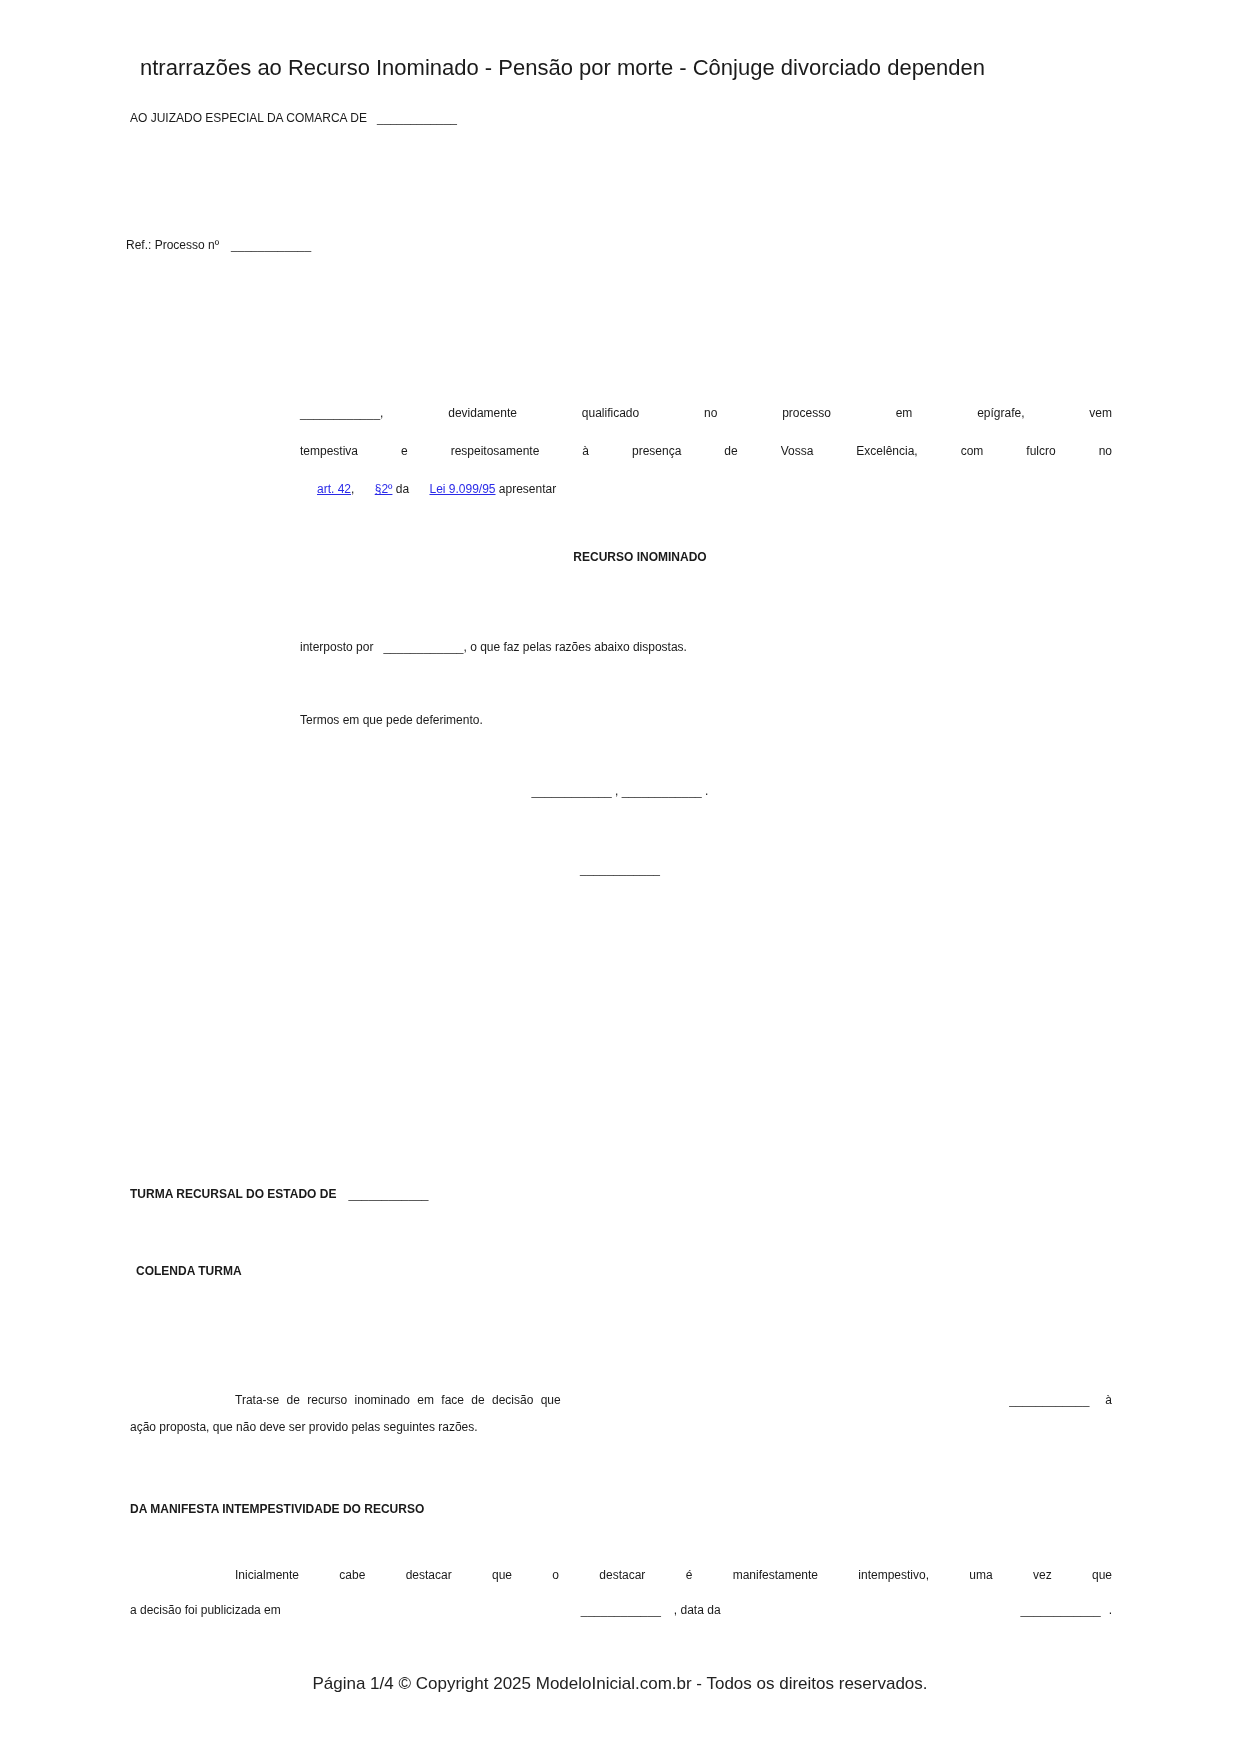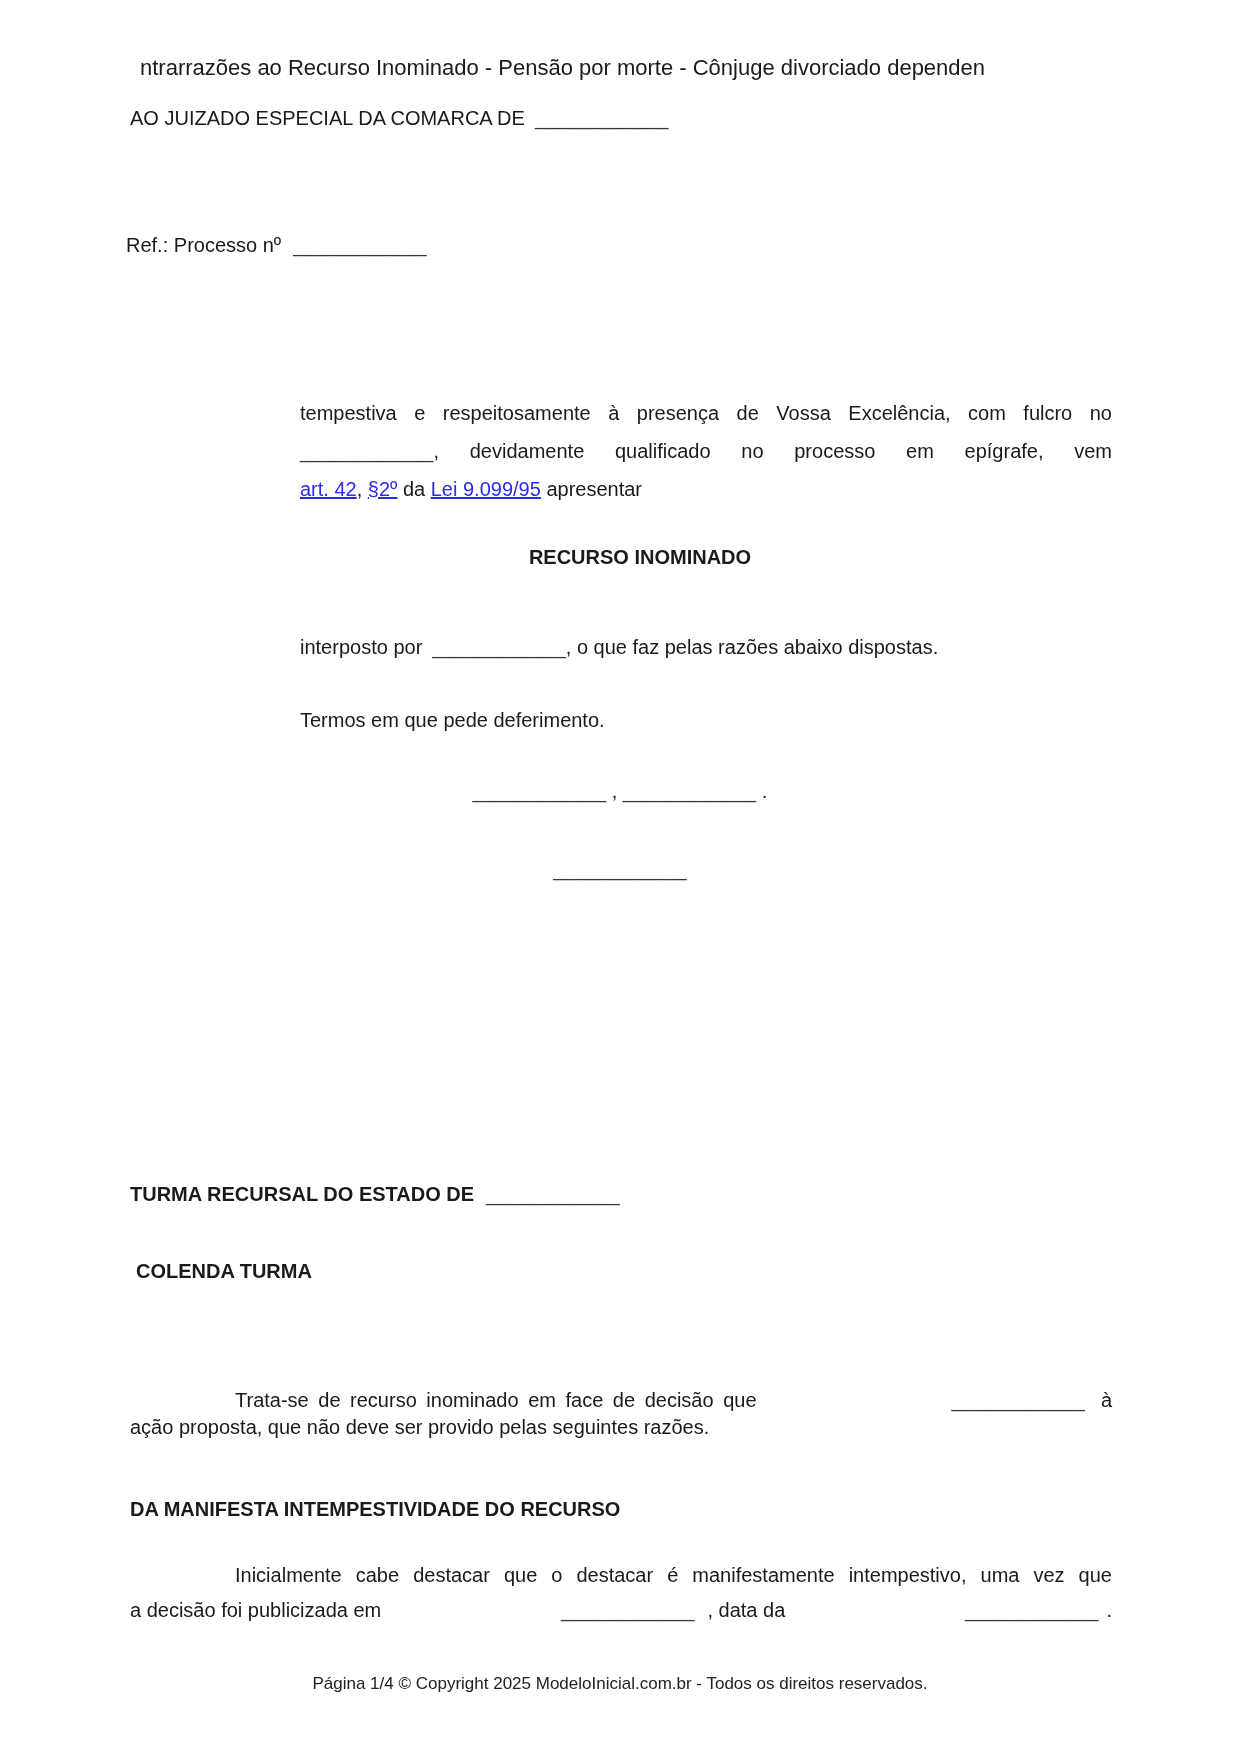--- a/index.html
+++ b/index.html
@@ -5,39 +5,39 @@
   html, body { margin: 0; padding: 0; }
   body {
     width: 1240px; height: 1754px;
     background: #ffffff;
     font-family: "Liberation Sans", sans-serif;
     color: #1a1a1a;
     position: relative;
     overflow: hidden;
   }
   .abs { position: absolute; }
-  .fs { font-size: 20px; line-height: 20px; }
+  .fs { font-size: 12px; line-height: 20px; }
   .bold { font-weight: bold; }
   .blank {
     color: #3a3a3a;
     white-space: nowrap;
     letter-spacing: 0;
   }
   .doc-title {
     top: 55px; left: 140px; width: 946px; height: 30px;
     font-size: 22px; color: #1b1b1b;
     white-space: nowrap; overflow: hidden;
   }
   .addressee { top: 108px; left: 130px; }
   .addressee .blank { margin-left: 10px; }
   .ref-line { top: 235px; left: 126px; }
   .ref-line .blank { margin-left: 12px; }
   .intro-block { top: 394px; left: 300px; width: 812px; line-height: 38px; }
   .jline { text-align: justify; text-align-last: justify; }
-  .doc-link { color: #2a2ae8; text-decoration: underline; cursor: pointer; }
+  .doc-link { color: #2a2ae8; text-decoration: underline; cursor: pointer; margin-left: 17px; }
   .doc-heading { top: 542px; left: 130px; width: 1020px; text-align: center; line-height: 30px; }
   .interposto-line { top: 637px; left: 300px; }
   .interposto-line .blank { margin-left: 10px; }
   .termos-line { top: 710px; left: 300px; }
   .placedate-line { top: 781px; left: 0; width: 1240px; text-align: center; }
   .signature-line { top: 859px; left: 0; width: 1240px; text-align: center; }
   .turma-heading { top: 1184px; left: 130px; }
   .turma-heading .blank { margin-left: 12px; font-weight: normal; }
   .colenda-heading { top: 1261px; left: 136px; }
   .trata-line1 {
@@ -64,24 +64,24 @@
 
 <div class="abs addressee fs">
   <span>AO JUIZADO ESPECIAL DA COMARCA DE</span><span class="blank">____________</span>
 </div>
 
 <div class="abs ref-line fs">
   <span>Ref.: Processo nº</span><span class="blank">____________</span>
 </div>
 
 <div class="abs intro-block fs">
-  <div class="jline">tempestiva e respeitosamente à presença de Vossa Excelência, com fulcro no</div>
   <div class="jline">
     <span class="blank">____________</span><span>, devidamente qualificado no processo em epígrafe, vem</span>
   </div>
+  <div class="jline">tempestiva e respeitosamente à presença de Vossa Excelência, com fulcro no</div>
   <div>
     <span class="doc-link">art. 42</span><span>, </span><span class="doc-link">§2º</span><span> da </span><span class="doc-link">Lei 9.099/95</span><span> apresentar</span>
   </div>
 </div>
 
 <div class="abs doc-heading fs bold">
   <div>RECURSO INOMINADO</div>
 </div>
 
 <div class="abs interposto-line fs">

